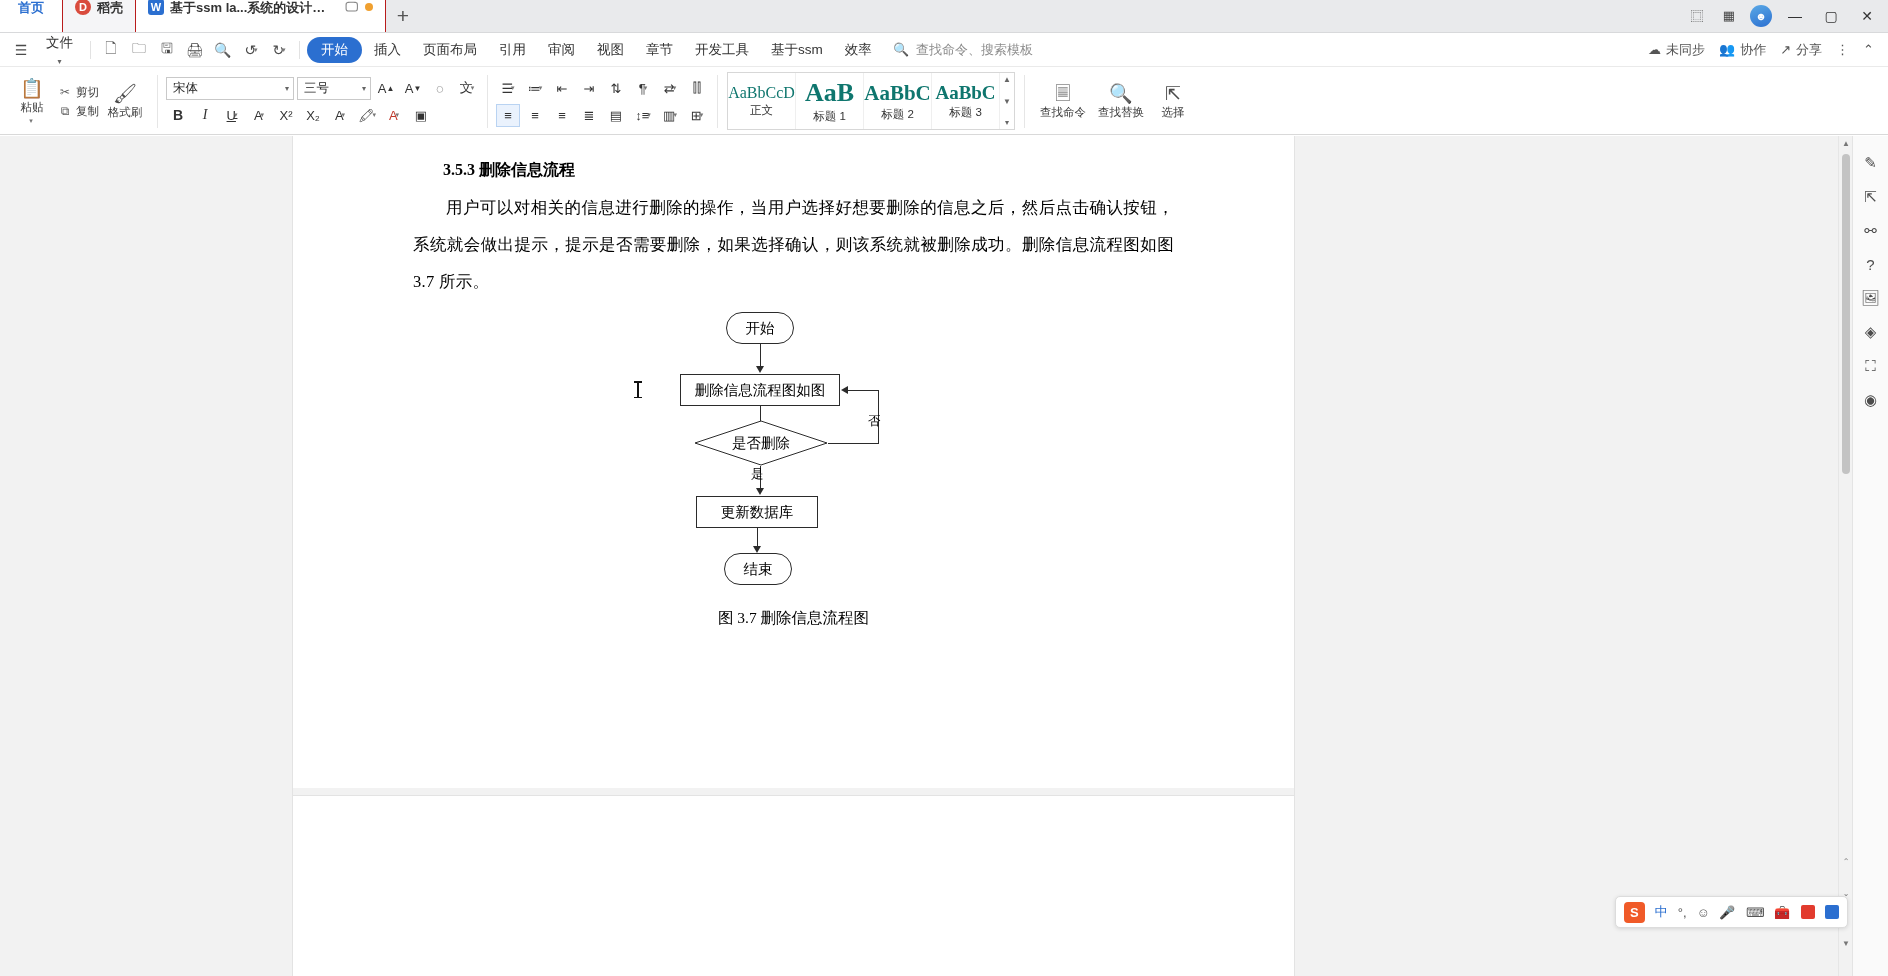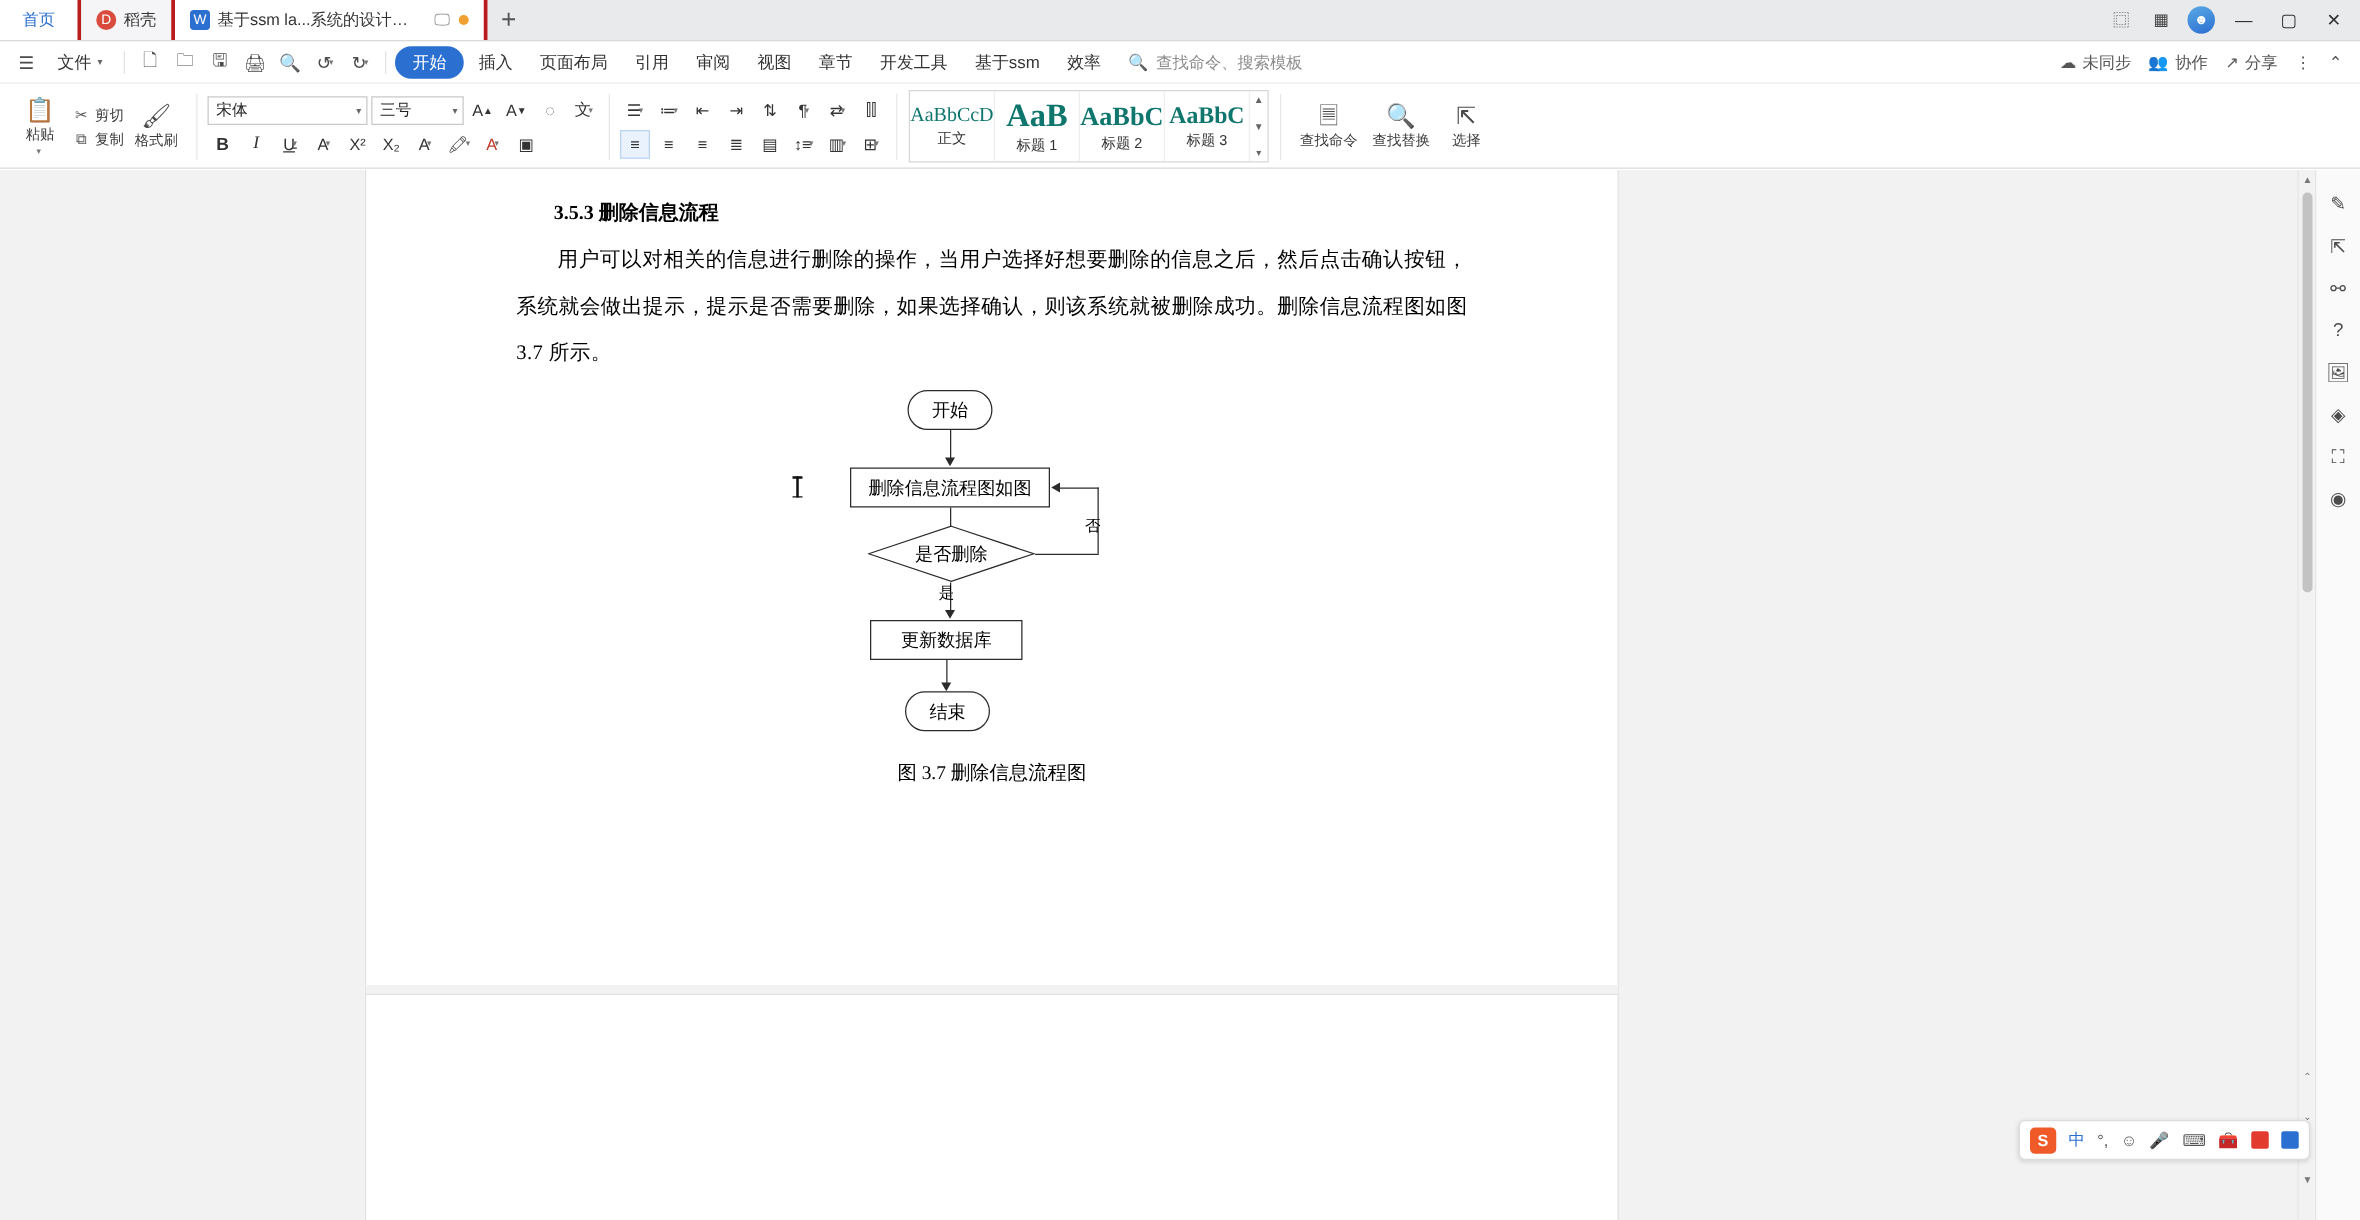--- a/index.html
+++ b/index.html
@@ -13,24 +13,24 @@
   .app { position: relative; width: 1888px; height: 976px; background: #ffffff; }
 
   
   .tabbar {
     display: flex; align-items: flex-end;
     height: 33px; background: #e9eaec;
     border-bottom: 1px solid #d8d9db;
     position: relative;
   }
   .tab {
-    height: 33px; display: flex; align-items: center; gap: 6px;
+    height: 33px; display: flex; align-items: flex-start; gap: 6px;
     padding: 0 12px; font-size: 13px; color: #333;
-    border-right: 3px solid #b91c1c; cursor: default;
-    max-width: 250px; white-space: nowrap;
+    border-right: 1px solid #b91c1c; cursor: default;
+    max-width: 250px; white-space: nowrap; font-weight: bold;
   }
   .tab.home { background: #ffffff; color: #2b6fd0; padding: 0 18px; }
   .tab.daoke { background: #f5f5f7; }
   .tab.active { background: #ffffff; }
   .tab-ico {
     width: 16px; height: 16px; border-radius: 3px;
     display: inline-flex; align-items: center; justify-content: center;
     font-size: 11px; color: #fff; flex: 0 0 auto;
   }
   .ico-daoke { background: #d94b3d; border-radius: 50%; }
@@ -52,21 +52,21 @@
   }
   .win-btn { width: 34px; height: 32px; display: flex; align-items: center; justify-content: center; font-size: 14px; color: #333; }
   .avatar-c { width: 22px; height: 22px; border-radius: 50%; background: linear-gradient(160deg,#5aa9e6,#2b6fd0); display:flex;align-items:center;justify-content:center;color:#fff;font-size:11px; }
 
   
   .menubar {
     height: 34px; display: flex; align-items: center; gap: 2px;
     padding: 0 8px; background: #ffffff; font-size: 13.5px; color: #333;
     border-bottom: 1px solid #eaeaea;
   }
-  .mb-item { padding: 4px 10px; border-radius: 4px; white-space: nowrap; }
+  .mb-item { padding: 4px 10px; border-radius: 4px; white-space: nowrap; flex-direction: column; }
   .mb-item.file { display: flex; align-items: center; gap: 5px; }
   .mb-item.active { background: #2b6fd0; color: #fff; border-radius: 13px; padding: 4px 14px; }
   .mb-icon { width: 26px; height: 24px; display: flex; align-items: center; justify-content: center; color: #4a4a4a; font-size: 14px; }
   .mb-sep { width: 1px; height: 18px; background: #e2e2e2; margin: 0 5px; }
   .searchbox {
     display: flex; align-items: center; gap: 6px; margin-left: 10px;
     color: #8c8c8c; font-size: 13px;
   }
   .menubar-right { margin-left: auto; display: flex; align-items: center; gap: 14px; font-size: 13px; color: #555; padding-right: 6px; }
   .mr-item { display: flex; align-items: center; gap: 5px; }

